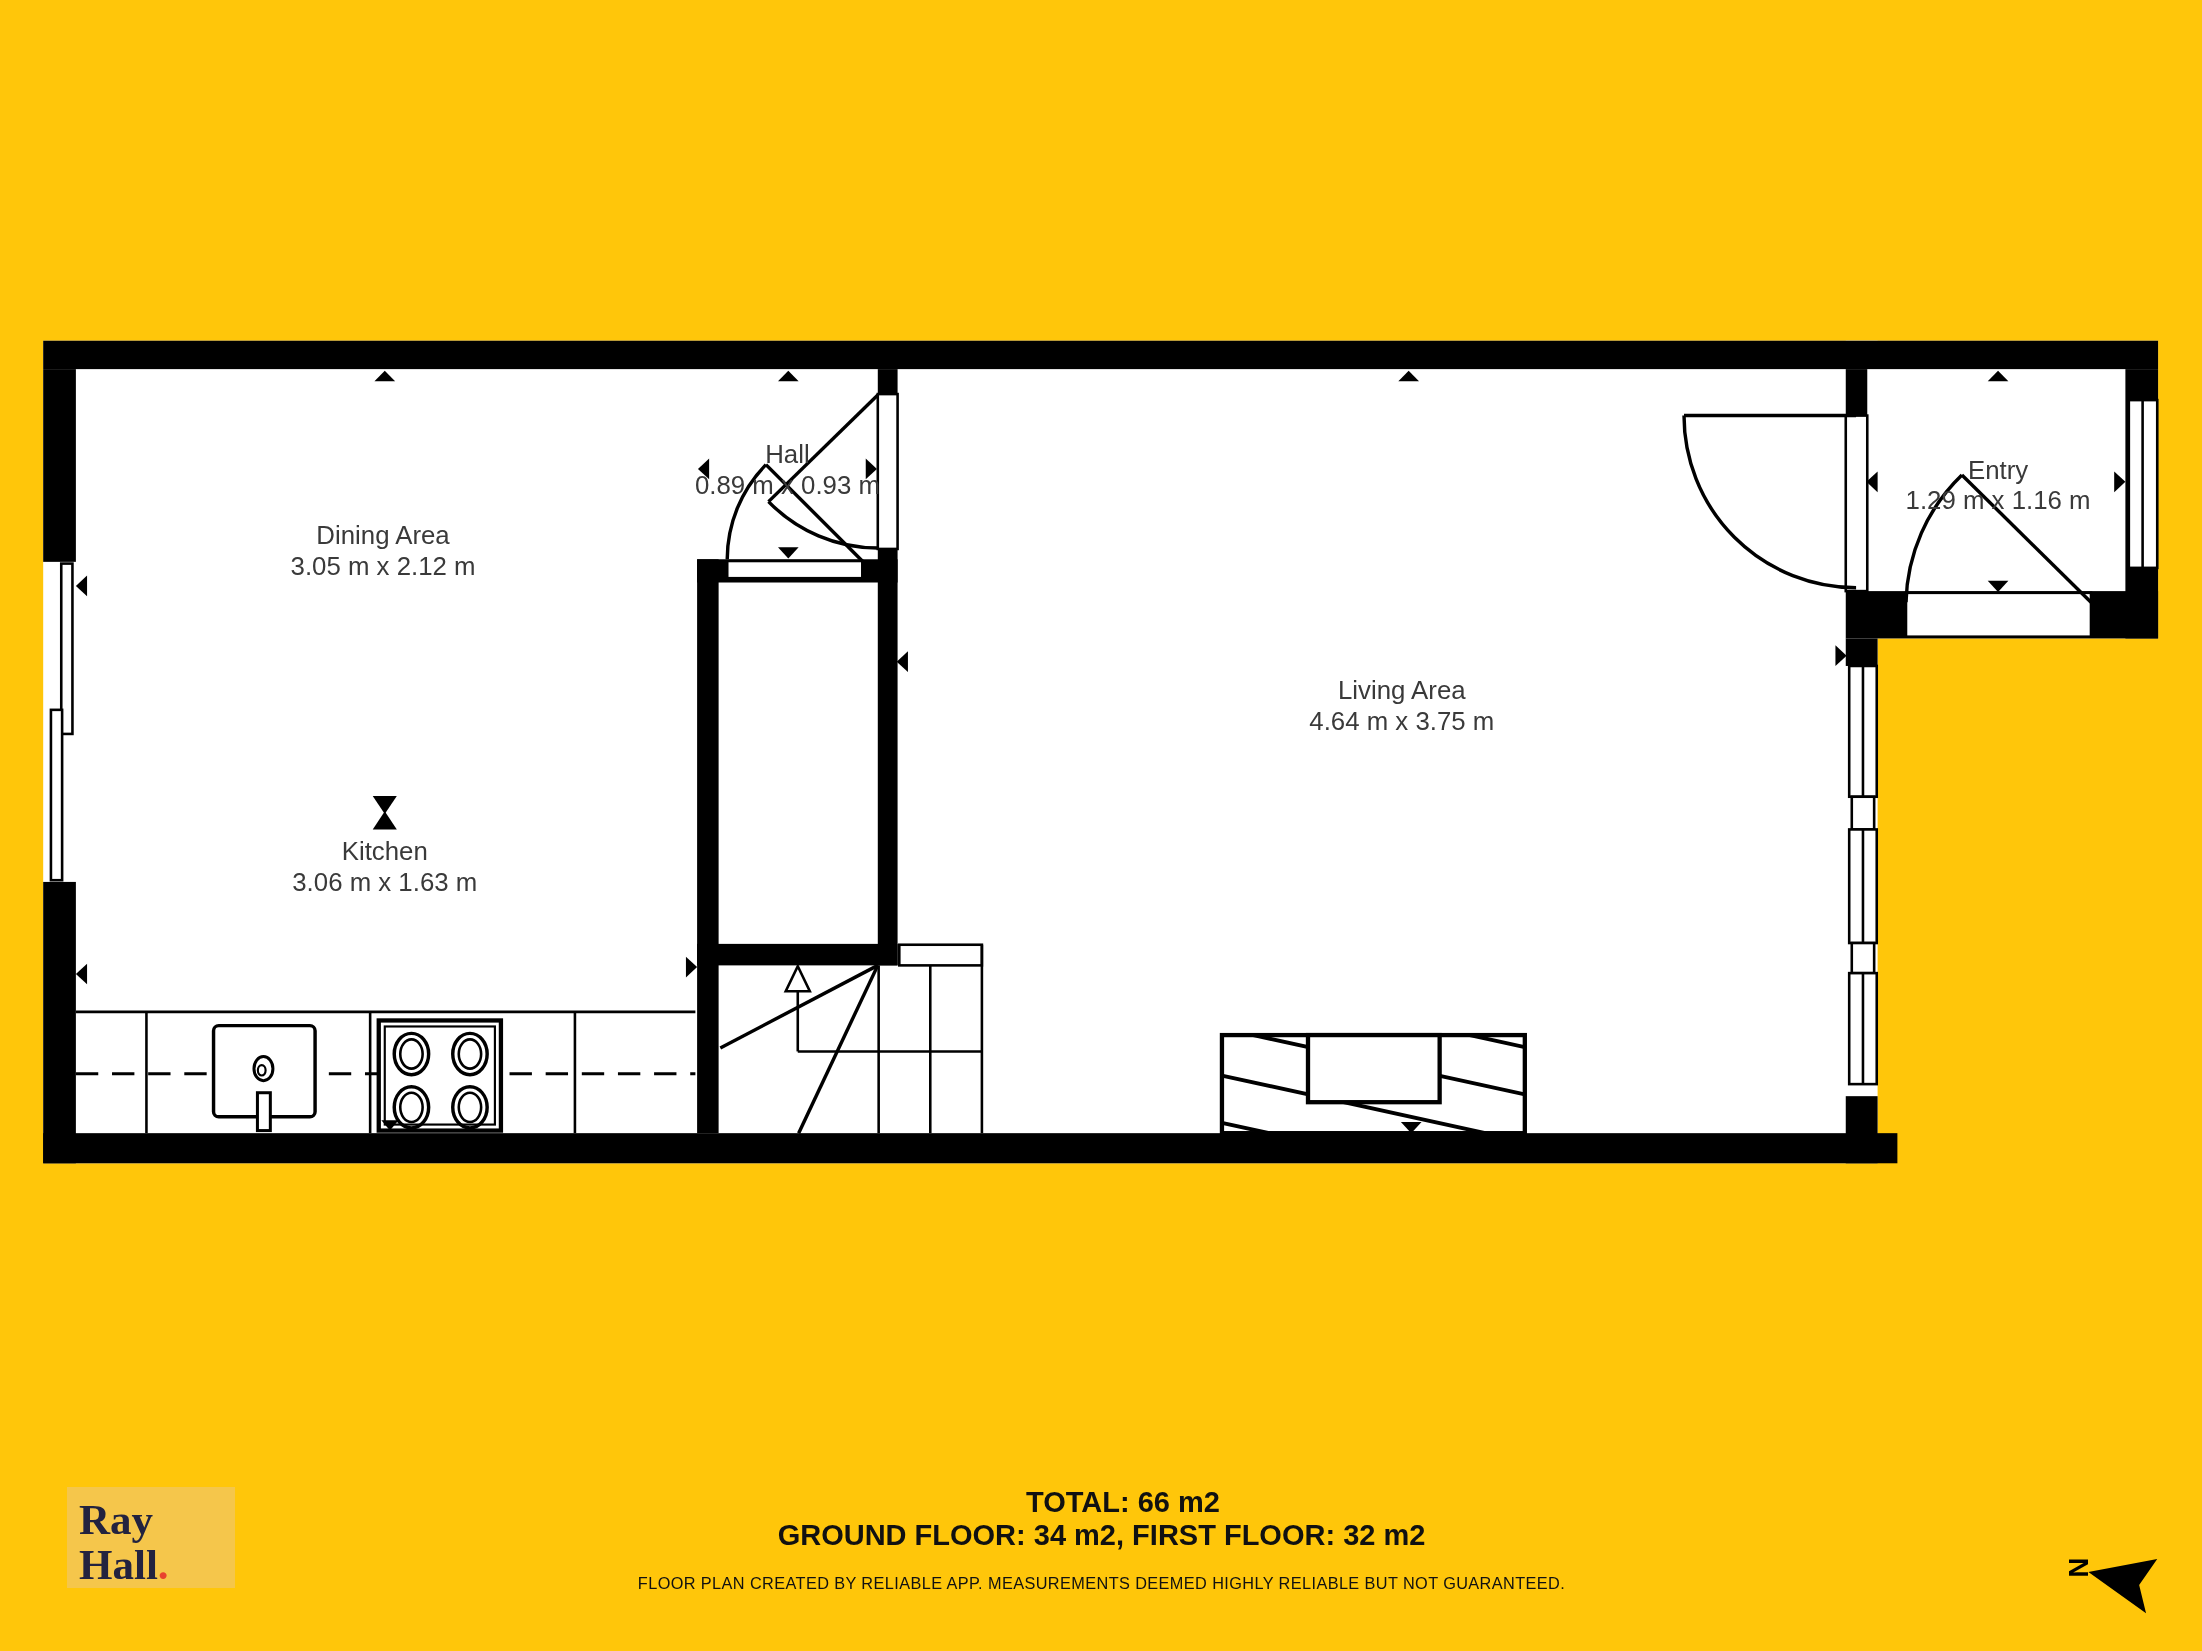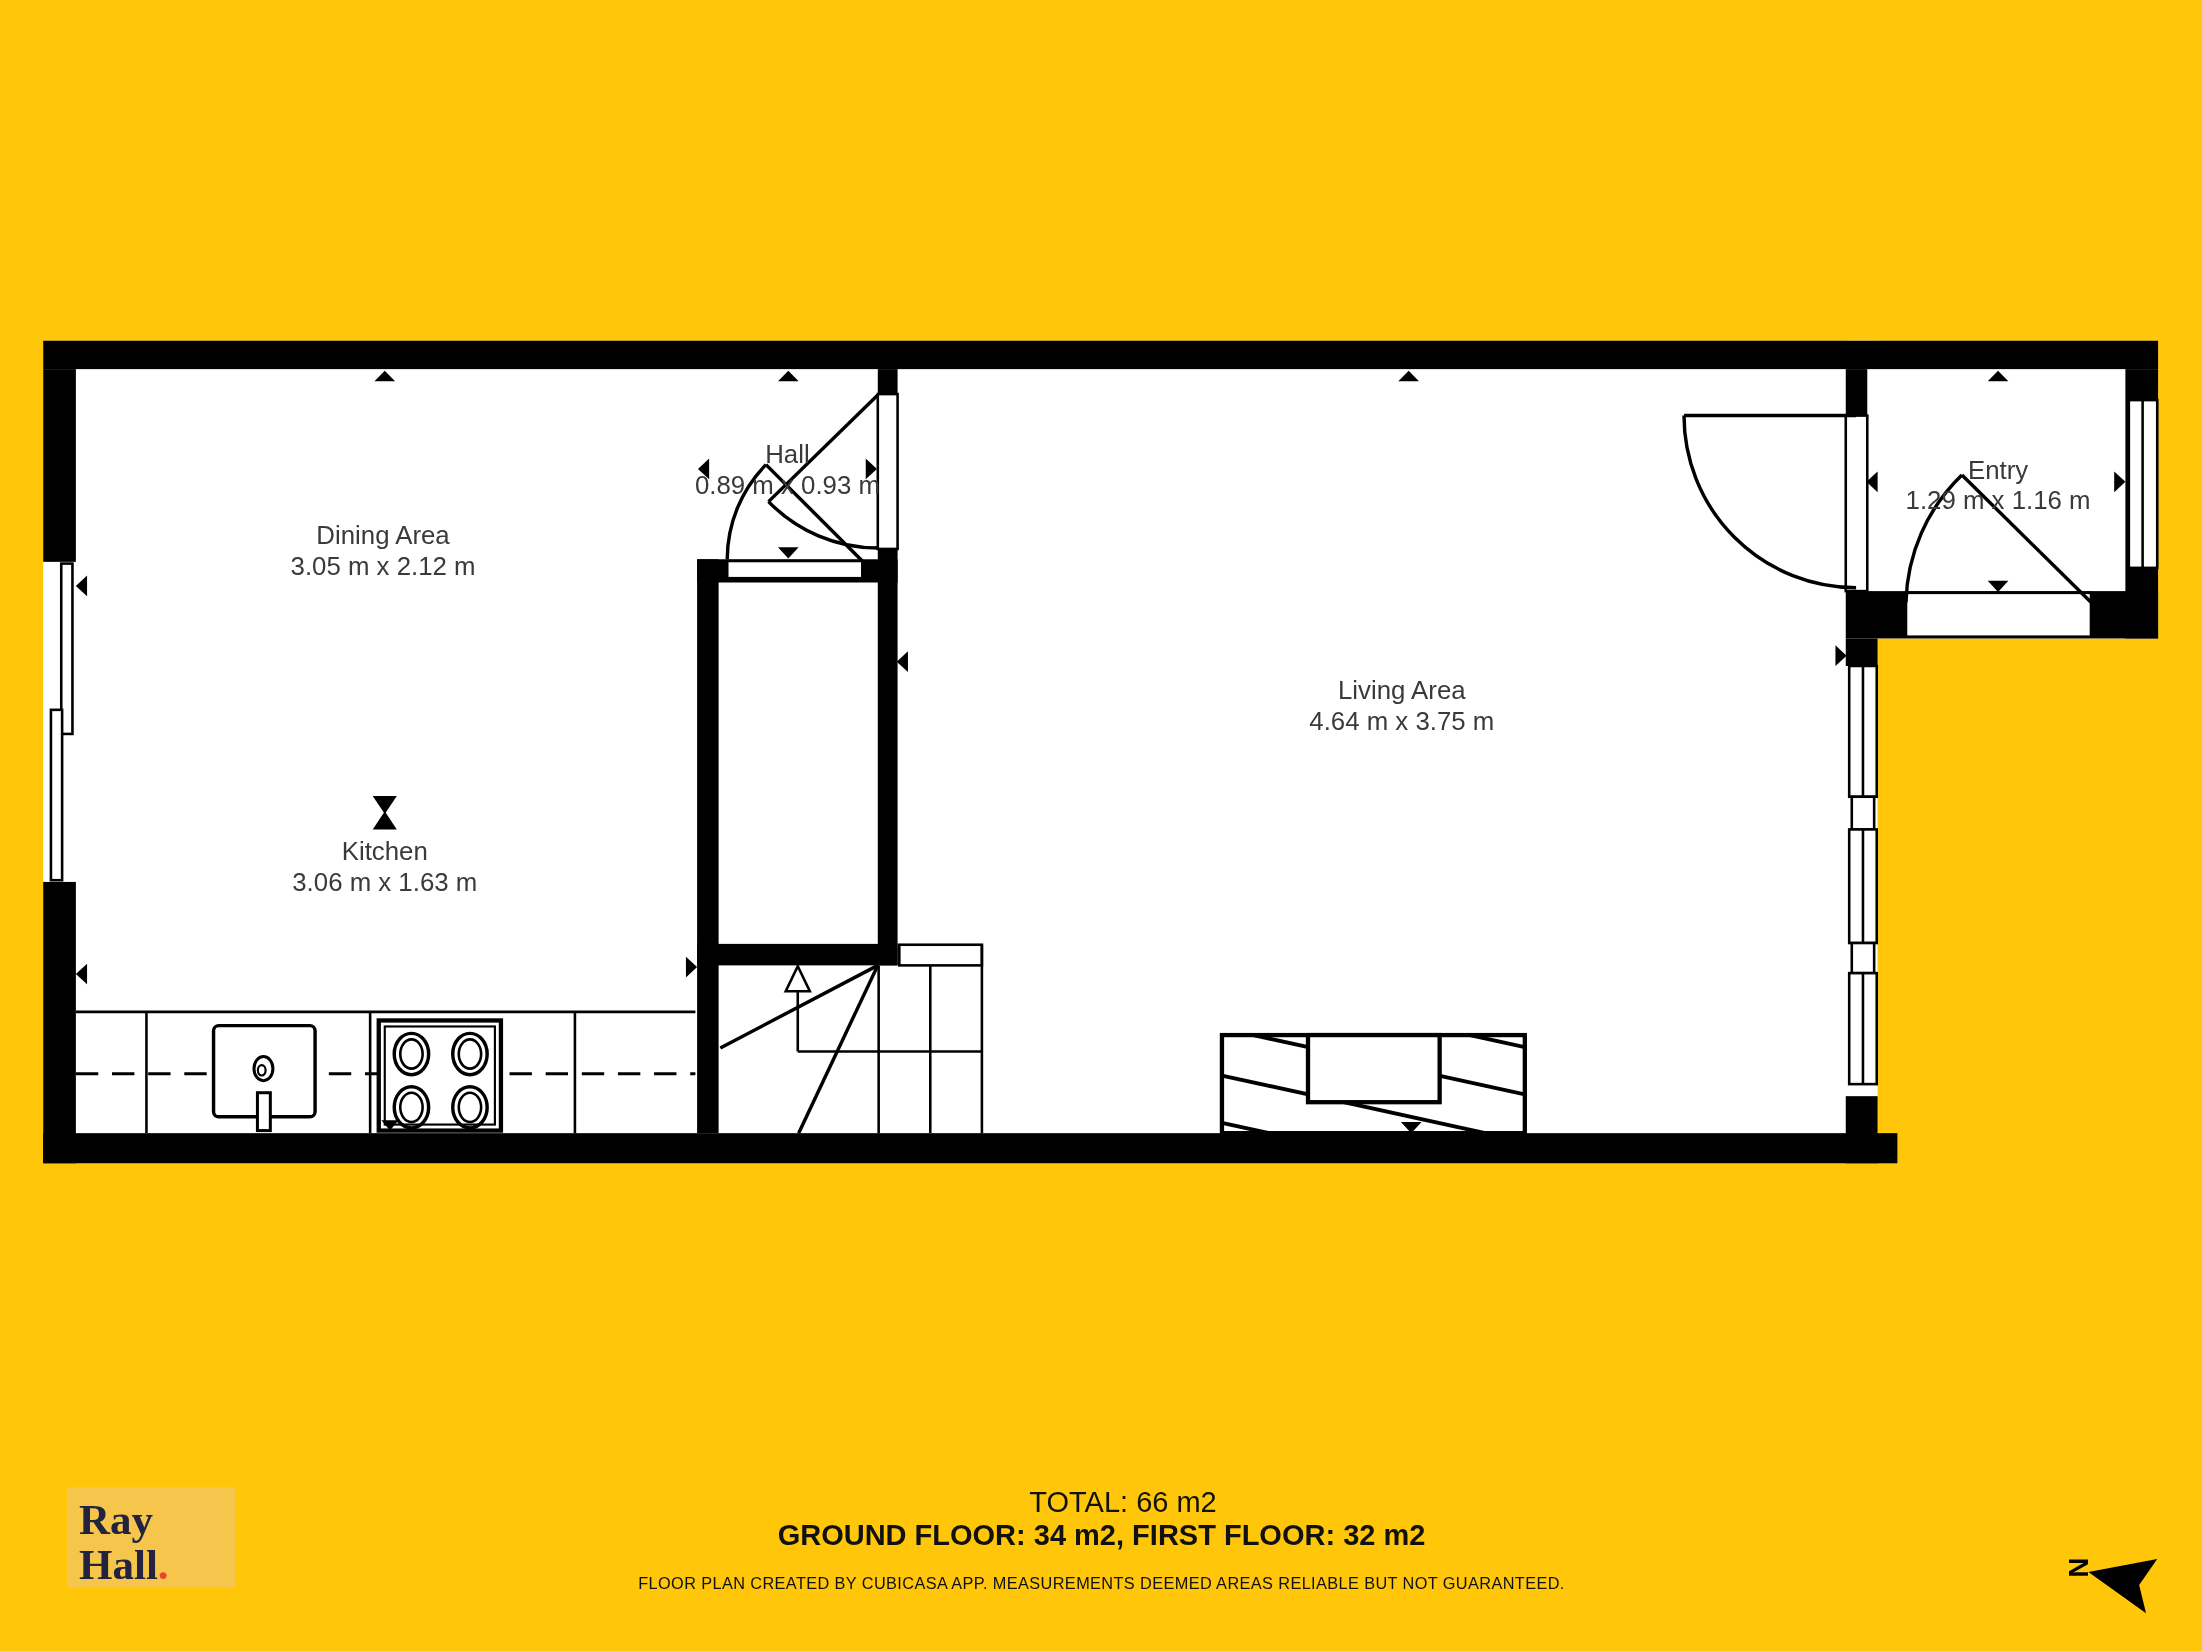--- a/index.html
+++ b/index.html
@@ -21,21 +21,21 @@
   .leafbox{fill:#fff;stroke:#000;stroke-width:3;}
   .doorline{stroke:#000;stroke-width:4;fill:none;}
   .marker{fill:#000;}
   #summary{
     position:absolute;
     left:0; top:1485px;
     width:2203px;
     text-align:center;
     color:#111;
   }
-  #summary .l1{font-size:29px;font-weight:normal;line-height:34px;margin-left:43px;}
+  #summary .l1{font-size:29px;font-weight:bold;line-height:34px;margin-left:43px;}
   #summary .l2,#summary .l3{font-size:29px;font-weight:700;line-height:33px;}
   #summary .l4{font-size:16.3px;font-weight:400;margin-top:22.4px;letter-spacing:0.4px;}
   #logo{
     position:absolute;
     left:67px; top:1487px;
     width:168px; height:101px;
     background:#f5c64b;
     color:#23233f;
     font-family:"Liberation Serif", serif;
     font-weight:bold;
@@ -236,15 +236,15 @@
 <div id="logo">
   <div><span>Ray</span></div>
   <div>
     <span>Hall</span><span class="dot">.</span>
   </div>
 </div>
 
 <div id="summary">
   <div class="l1">TOTAL: 66 m2</div>
   <div class="l2">GROUND FLOOR: 34 m2, FIRST FLOOR: 32 m2</div>
-  <div class="l4">FLOOR PLAN CREATED BY CUBICASA APP. MEASUREMENTS DEEMED AREAS RELIABLE BUT NOT GUARANTEED.</div>
+  <div class="l4">FLOOR PLAN CREATED BY RELIABLE APP. MEASUREMENTS DEEMED HIGHLY RELIABLE BUT NOT GUARANTEED.</div>
 </div>
 
 
 </body></html>

